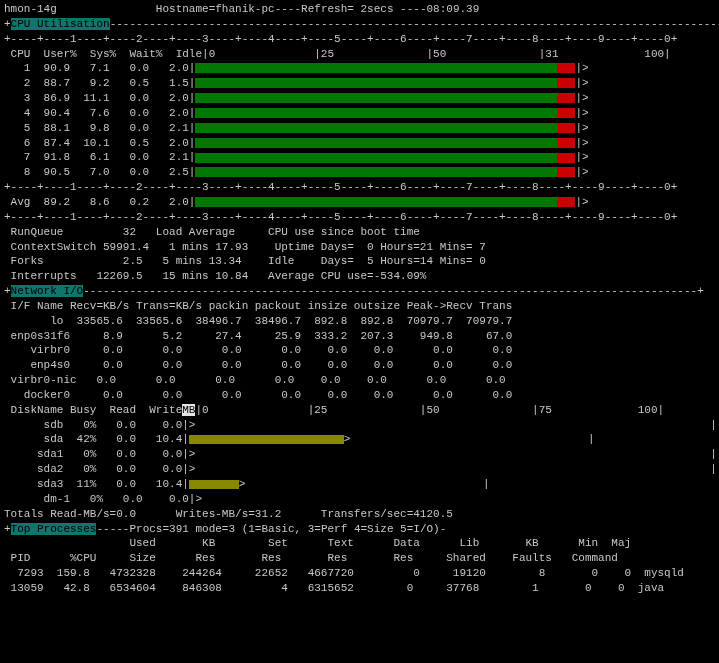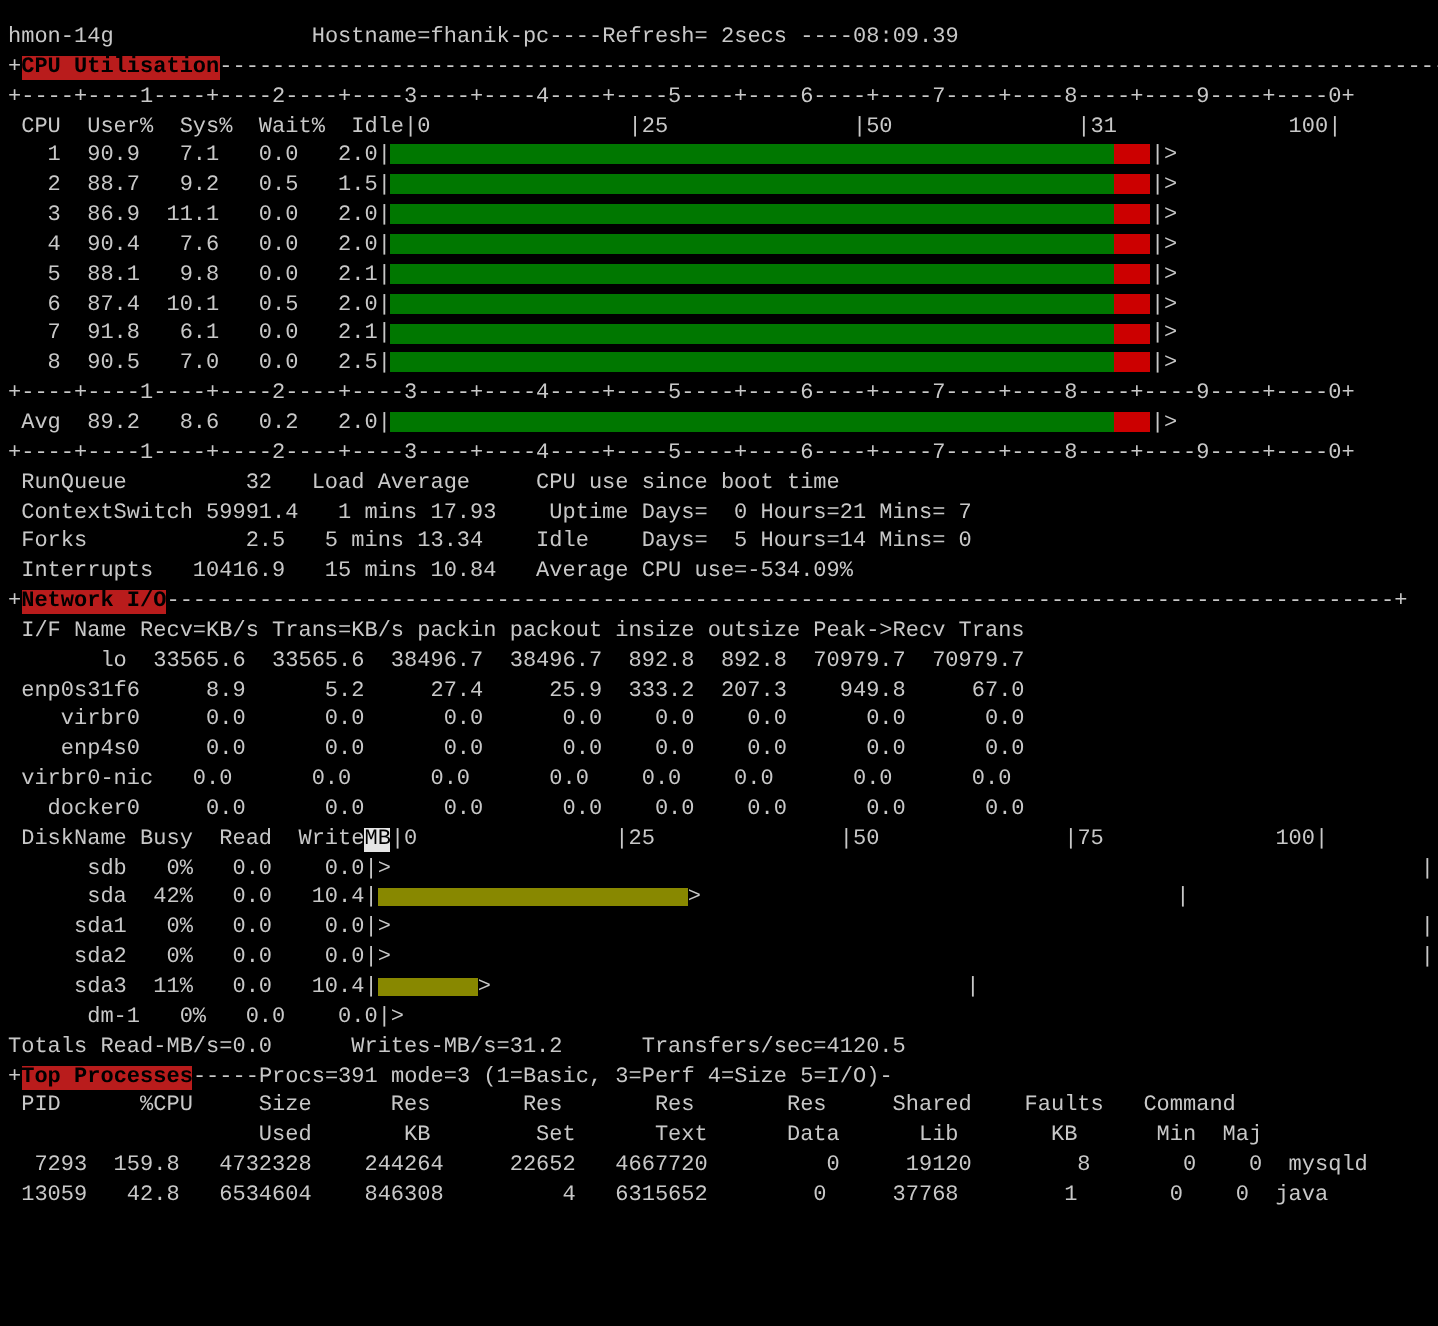--- a/index.html
+++ b/index.html
@@ -7,27 +7,27 @@
       background: #000;
       color: #c8c8c8;
       font-family: 'Courier New', Courier, monospace;
       font-size: 11px;
       line-height: 1.35;
       width: 719px;
       overflow-x: hidden;
     }
     .screen {
       background: #000;
-      padding: 12px 4px;
+      padding: 2px 4px;
     }
     .section-header {
       color: #000;
-      background: #b91c1c;
+      background: #0f766e;
       display: inline;
-      font-weight: bold;
+      font-weight: normal;
     }
     .line {
       white-space: pre;
       color: #c8c8c8;
     }
     span.red-bg { background: #cc0000; color: #000000; }
     span.white-bg { background: #e5e5e5; color: #000000; }
   </style>
 </head>
 <body>
@@ -59,21 +59,21 @@
     <div class="line">+----+----1----+----2----+----3----+----4----+----5----+----6----+----7----+----8----+----9----+----0+</div>
 
     <div class="line"> Avg  89.2   8.6   0.2   2.0|<span style="display:inline-block;width:362px;background:#007700;height:10px;vertical-align:middle;"></span><span style="display:inline-block;width:18px;height:10px;vertical-align:middle;background:#cc0000;"></span>|&gt;</div>
     <div class="line">+----+----1----+----2----+----3----+----4----+----5----+----6----+----7----+----8----+----9----+----0+</div>
   </div>
 
   <div>
     <div class="line"> RunQueue         32   Load Average     CPU use since boot time</div>
     <div class="line"> ContextSwitch 59991.4   1 mins 17.93    Uptime Days=  0 Hours=21 Mins= 7</div>
     <div class="line"> Forks            2.5   5 mins 13.34    Idle    Days=  5 Hours=14 Mins= 0</div>
-    <div class="line"> Interrupts   10416.9   15 mins 10.84   Average CPU use=-534.09%</div>
+    <div class="line"> Interrupts   12269.5   15 mins 10.84   Average CPU use=-534.09%</div>
   </div>
 
   <div>
     <div class="line">+<span class="section-header">Network I/O</span>---------------------------------------------------------------------------------------------+</div>
     <div class="line"> I/F Name Recv=KB/s Trans=KB/s packin packout insize outsize Peak-&gt;Recv Trans</div>
     <div class="line">       lo  33565.6  33565.6  38496.7  38496.7  892.8  892.8  70979.7  70979.7</div>
     <div class="line"> enp0s31f6     8.9      5.2     27.4     25.9  333.2  207.3    949.8     67.0</div>
     <div class="line">    virbr0     0.0      0.0      0.0      0.0    0.0    0.0      0.0      0.0</div>
     <div class="line">    enp4s0     0.0      0.0      0.0      0.0    0.0    0.0      0.0      0.0</div>
     <div class="line"> virbr0-nic   0.0      0.0      0.0      0.0    0.0    0.0      0.0      0.0</div>
@@ -93,22 +93,22 @@
 
     <div class="line">     sda3  11%   0.0   10.4|<span style="display:inline-block;width:50px;height:9px;background:#888800;vertical-align:middle;"></span>&gt;                                    |</div>
 
 
     <div class="line">      dm-1   0%   0.0    0.0|&gt;                                                                              |</div>
     <div class="line">Totals Read-MB/s=0.0      Writes-MB/s=31.2      Transfers/sec=4120.5</div>
   </div>
 
   <div>
     <div class="line">+<span class="section-header">Top Processes</span>-----<span>Procs=391 mode=3 (1=Basic, 3=Perf 4=Size 5=I/O)-</span></div>
+    <div class="line">                   Used       KB        Set      Text      Data      Lib       KB      Min  Maj</div>
     <div class="line"> PID      %CPU     Size      Res       Res       Res       Res     Shared    Faults   Command</div>
-    <div class="line">                   Used       KB        Set      Text      Data      Lib       KB      Min  Maj</div>
 
 
     <div class="line">  7293  159.8   4732328    244264     22652   4667720         0     19120        8       0    0  mysqld</div>
 
     <div class="line"> 13059   42.8   6534604    846308         4   6315652        0     37768        1       0    0  java</div>
   </div>
 
 </div>
 
 </body></html>

